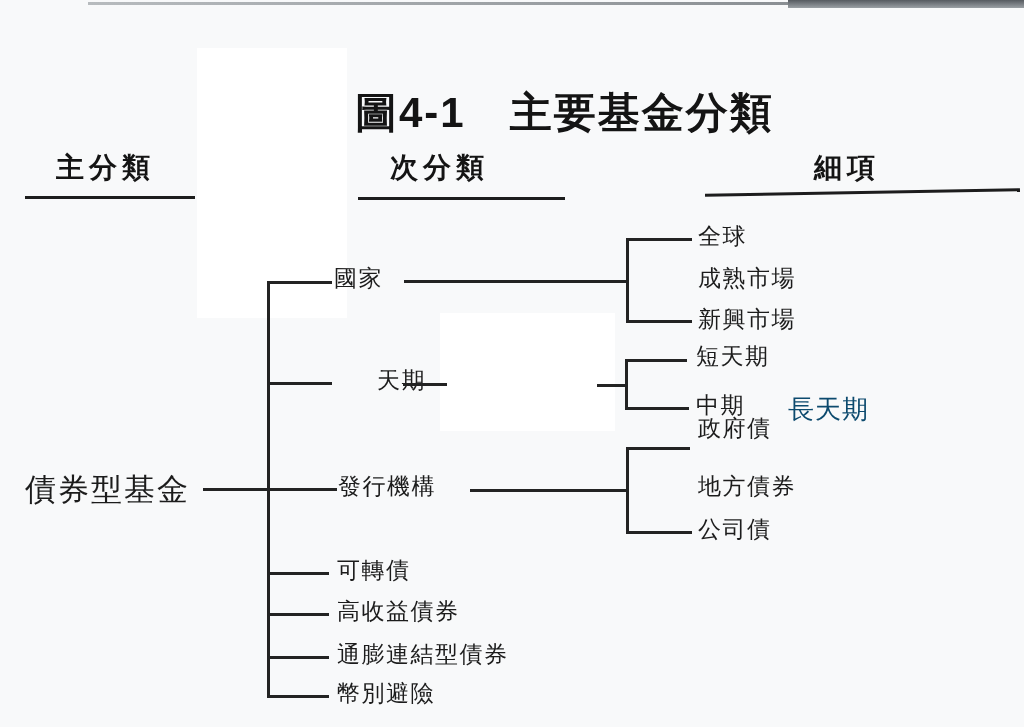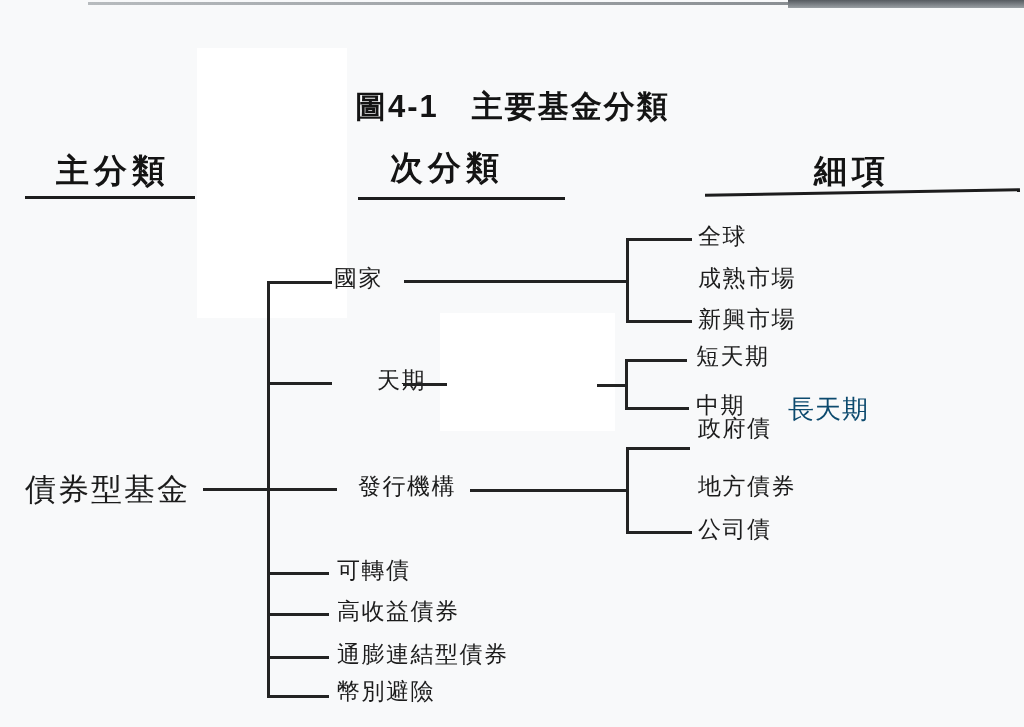--- a/index.html
+++ b/index.html
@@ -8,26 +8,26 @@
     background:#f8f9fa;
     font-family:"Liberation Sans","DejaVu Sans",sans-serif;
     color:#1a1a1a;
   }
   .whiteout{position:absolute;background:#ffffff;}
   .hline{position:absolute;height:2.5px;background:#232323;}
   .vline{position:absolute;width:2.5px;background:#232323;}
   .underline{position:absolute;height:3px;background:#1d1d1d;}
   .fig-title{
     position:absolute;left:355px;top:90px;
-    font-size:31px;line-height:1.1;font-weight:600;letter-spacing:2px;
+    font-size:42px;line-height:1.1;font-weight:600;letter-spacing:2px;
     white-space:pre;color:#141414;
   }
   .col-header{
     position:absolute;top:153px;
-    font-size:33px;line-height:1.1;font-weight:600;letter-spacing:5px;
+    font-size:28px;line-height:1.1;font-weight:600;letter-spacing:5px;
     color:#141414;white-space:nowrap;
   }
   .node{
     position:absolute;font-size:23px;line-height:1.1;font-weight:500;
     letter-spacing:1.5px;color:#1c1c1c;white-space:nowrap;
   }
   .node.root{font-size:31px;letter-spacing:2px;}
   .node.small{font-size:26px;letter-spacing:1px;color:#0c4a6e;}
   .top-edge1{position:absolute;left:88px;top:2px;width:700px;height:3px;
     background:linear-gradient(to right,#b7bbbe,#8a8f93);}
@@ -38,21 +38,21 @@
 <body>
 
 <div class="top-edge1"></div>
 <div class="top-edge2"></div>
 <div class="whiteout" style="left:197px;top:48px;width:150px;height:270px;"></div>
 <div class="whiteout" style="left:440px;top:313px;width:175px;height:118px;"></div>
 
 <div class="fig-title">圖4-1　主要基金分類</div>
 
 <div class="col-header" style="left:56px;">主分類</div>
-<div class="col-header" style="left:390px;font-family:Liberation Mono, monospace;">次分類</div>
+<div class="col-header" style="left:390px;">次分類</div>
 <div class="col-header" style="left:814px;">細項</div>
 <div class="underline" style="left:25px;top:196px;width:170px;"></div>
 <div class="underline" style="left:358px;top:197px;width:207px;"></div>
 <div class="underline" style="left:705px;top:191px;width:315px;transform:rotate(-1deg);"></div>
 
 <div class="node root" style="left:25px;top:473px;">債券型基金</div>
 
 <div class="hline" style="left:203px;top:488px;width:134px;"></div>
 <div class="vline" style="left:267px;top:282px;height:416px;"></div>
 
@@ -70,32 +70,32 @@
 <div class="node" style="left:334px;top:368px;margin-left:43px;">天期</div>
 <div class="hline" style="left:403px;top:383px;width:44px;"></div>
 <div class="hline" style="left:597px;top:384px;width:31px;"></div>
 <div class="vline" style="left:625px;top:359px;height:51px;"></div>
 <div class="hline" style="left:625px;top:359px;width:62px;"></div>
 <div class="hline" style="left:625px;top:407px;width:64px;"></div>
 <div class="node" style="left:696px;top:344px;">短天期</div>
 <div class="node" style="left:696px;top:393px;">中期</div>
 <div class="node small" style="left:788px;top:395px;">長天期</div>
 
-<div class="node" style="left:338px;top:474px;margin-left:20px;">發行機構</div>
+<div class="node" style="left:338px;top:474px;">發行機構</div>
 <div class="hline" style="left:470px;top:489px;width:158px;"></div>
 <div class="vline" style="left:626px;top:447px;height:87px;"></div>
 <div class="hline" style="left:626px;top:447px;width:64px;"></div>
 <div class="hline" style="left:626px;top:531px;width:66px;"></div>
 <div class="node" style="left:698px;top:416px;">政府債</div>
 <div class="node" style="left:698px;top:474px;">地方債券</div>
 <div class="node" style="left:698px;top:517px;">公司債</div>
 
 <div class="hline" style="left:267px;top:572px;width:62px;"></div>
 <div class="node" style="left:337px;top:558px;font-family:Liberation Serif, serif;">可轉債</div>
 
 <div class="hline" style="left:267px;top:613px;width:62px;"></div>
 <div class="node" style="left:337px;top:599px;">高收益債券</div>
 
 <div class="hline" style="left:267px;top:656px;width:62px;"></div>
 <div class="node" style="left:337px;top:642px;">通膨連結型債券</div>
 
 <div class="hline" style="left:267px;top:695px;width:62px;"></div>
-<div class="node" style="left:337px;top:681px;font-family:Liberation Mono, monospace;">幣別避險</div>
+<div class="node" style="left:337px;top:681px;">幣別避險</div>
 
 </body></html>

